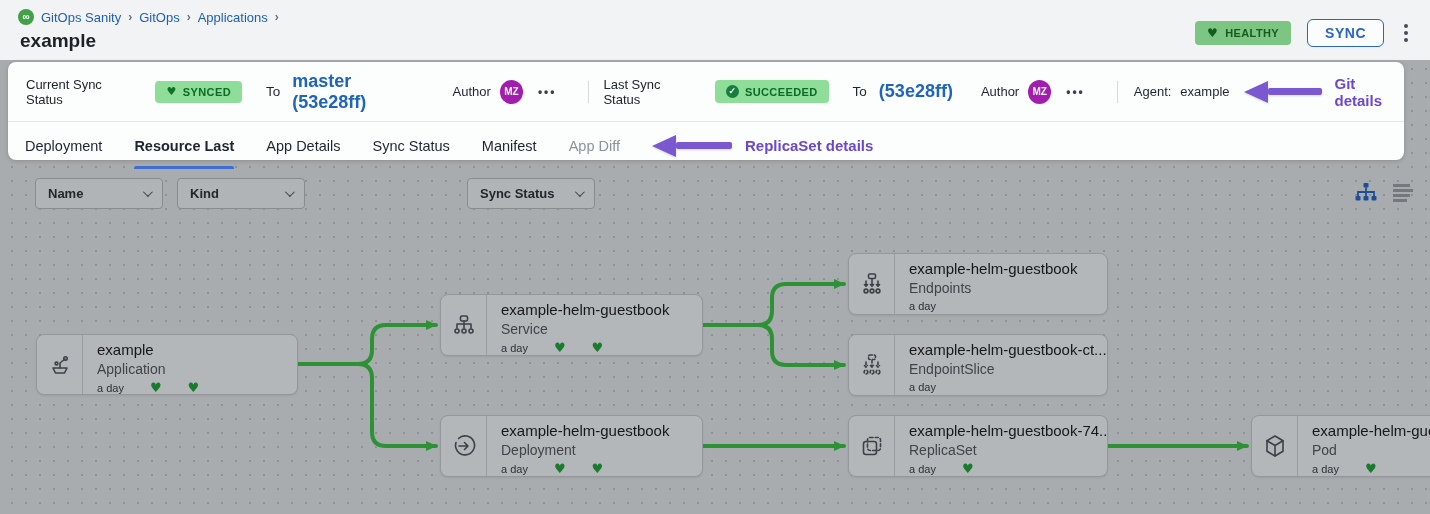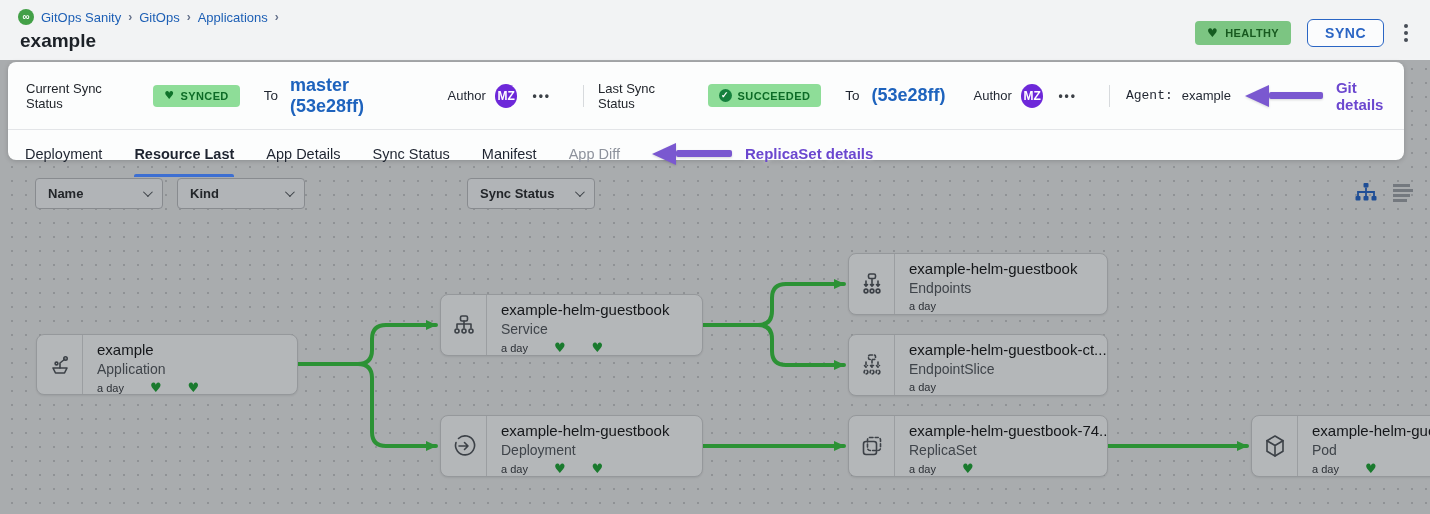--- a/index.html
+++ b/index.html
@@ -20,32 +20,32 @@
   .sync-button { background: #fbfcfd; border: 1.5px solid #2a65c4; color: #2a65c4; font-weight: 700; font-size: 14px; letter-spacing: .5px; padding: 5px 17px; border-radius: 6px; cursor: pointer; font-family: "Liberation Sans", sans-serif; }
   .kebab { display: flex; flex-direction: column; gap: 3px; padding: 3px 4px; cursor: pointer; }
   .kebab i { width: 4px; height: 4px; border-radius: 50%; background: #474d56; }
 
   
   .canvas { position: absolute; top: 56px; left: 0; width: 1430px; height: 458px; background-color: #a9acae;
     background-image: radial-gradient(circle, #8f9295 1.1px, transparent 1.4px); background-size: 14px 14px; background-position: 5px 6px; }
 
   
   .card { position: absolute; top: 62px; left: 8px; width: 1396px; height: 98px; background: #fcfdfd; border-radius: 8px; box-shadow: 0 1px 5px rgba(0,0,0,.18); z-index: 4; }
-  .status-row { display: flex; align-items: center; height: 68px; padding-left: 18px; font-size: 13px; color: #1f2530; border-bottom: 1px solid #e3e5e8; }
+  .status-row { display: flex; align-items: center; height: 60px; padding-left: 18px; font-size: 13px; color: #1f2530; border-bottom: 1px solid #e3e5e8; }
   .status-label { font-size: 13px; color: #22262c; }
   .pill { display: inline-flex; align-items: center; gap: 6px; background: #8edd98; color: #0c6b26; font-size: 11px; font-weight: 700; letter-spacing: .4px; padding: 5px 11px; border-radius: 4px; margin-left: 18px; }
   .pill .heart { color: #0f722a; font-size: 11px; }
   .check-circle { width: 13px; height: 13px; border-radius: 50%; background: #15803d; color: #fff; font-size: 9px; display: inline-flex; align-items: center; justify-content: center; line-height: 1; }
   .to-label { margin-left: 24px; font-size: 13.5px; color: #1f2530; }
   .commit-link { margin-left: 12px; font-size: 18px; font-weight: 700; color: #1e63bd; cursor: pointer; }
   .author-label { margin-left: 28px; }
-  .avatar { margin-left: 9px; width: 24px; height: 24px; border-radius: 50%; background: #6d28d9; color: #fff; font-size: 12px; font-weight: 700; display: inline-flex; align-items: center; justify-content: center; }
+  .avatar { margin-left: 9px; width: 24px; height: 24px; border-radius: 50%; background: #a21caf; color: #fff; font-size: 10px; font-weight: 700; display: inline-flex; align-items: center; justify-content: center; }
   .more-dots { margin-left: 15px; color: #3c4147; font-weight: 700; letter-spacing: 2px; font-size: 12px; cursor: pointer; }
   .vdiv { width: 1px; height: 22px; background: #d7dadd; margin-left: 32px; }
-  .agent-label { margin-left: 16px; font-size: 13px; font-family: Liberation Mono, monospace; }
+  .agent-label { margin-left: 16px; font-size: 13px; }
   .agent-value { margin-left: 9px; font-size: 13px; }
 
   
   .ann-arrow { display: inline-flex; align-items: center; margin-left: 14px; filter: drop-shadow(0 1px 1px rgba(0,0,0,.15)); }
   .ann-arrow .head { width: 0; height: 0; border-top: 11px solid transparent; border-bottom: 11px solid transparent; border-right: 24px solid #7a58d0; }
   .ann-arrow .shaft { width: 54px; height: 7px; background: #7a58d0; border-radius: 2px; }
   .ann-text { margin-left: 13px; font-size: 15px; font-weight: 700; color: #6b47cf; text-shadow: 0 0 4px rgba(255,255,255,.8); }
 
   
   .tabs-row { display: flex; align-items: stretch; height: 47px; padding-left: 17px; }

